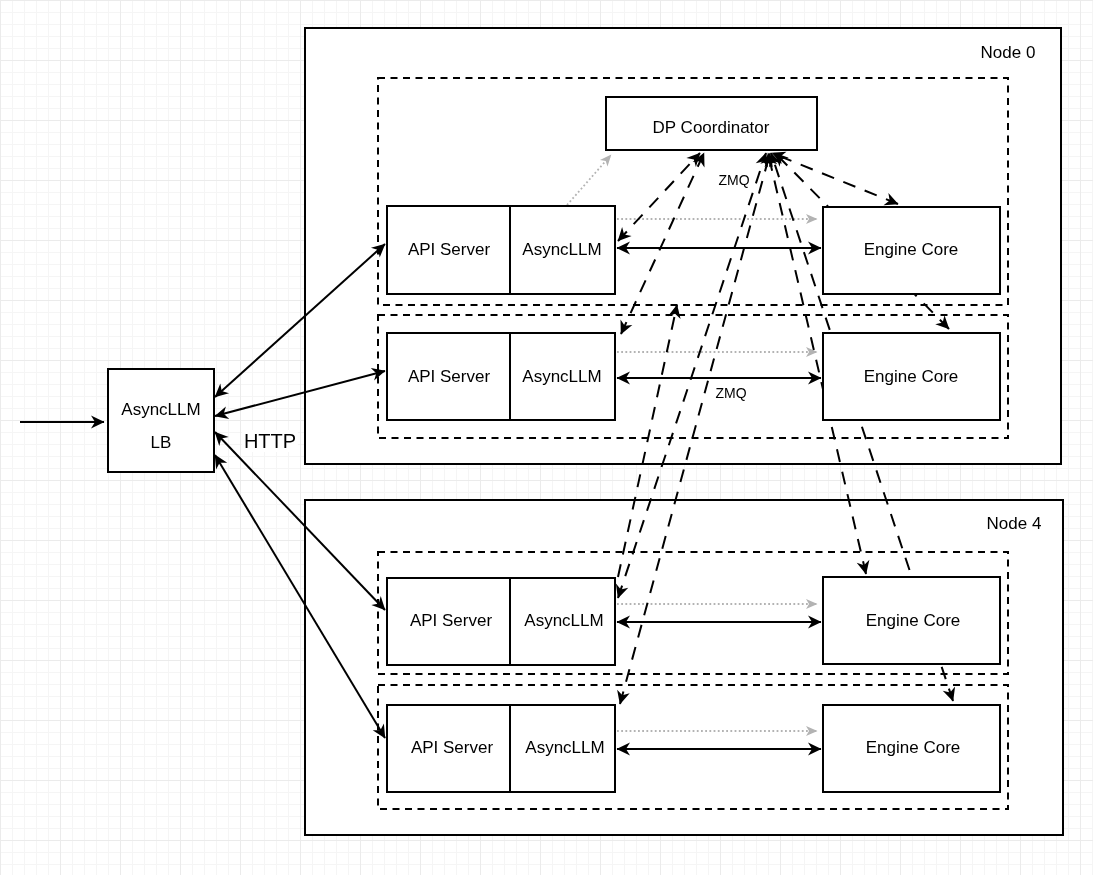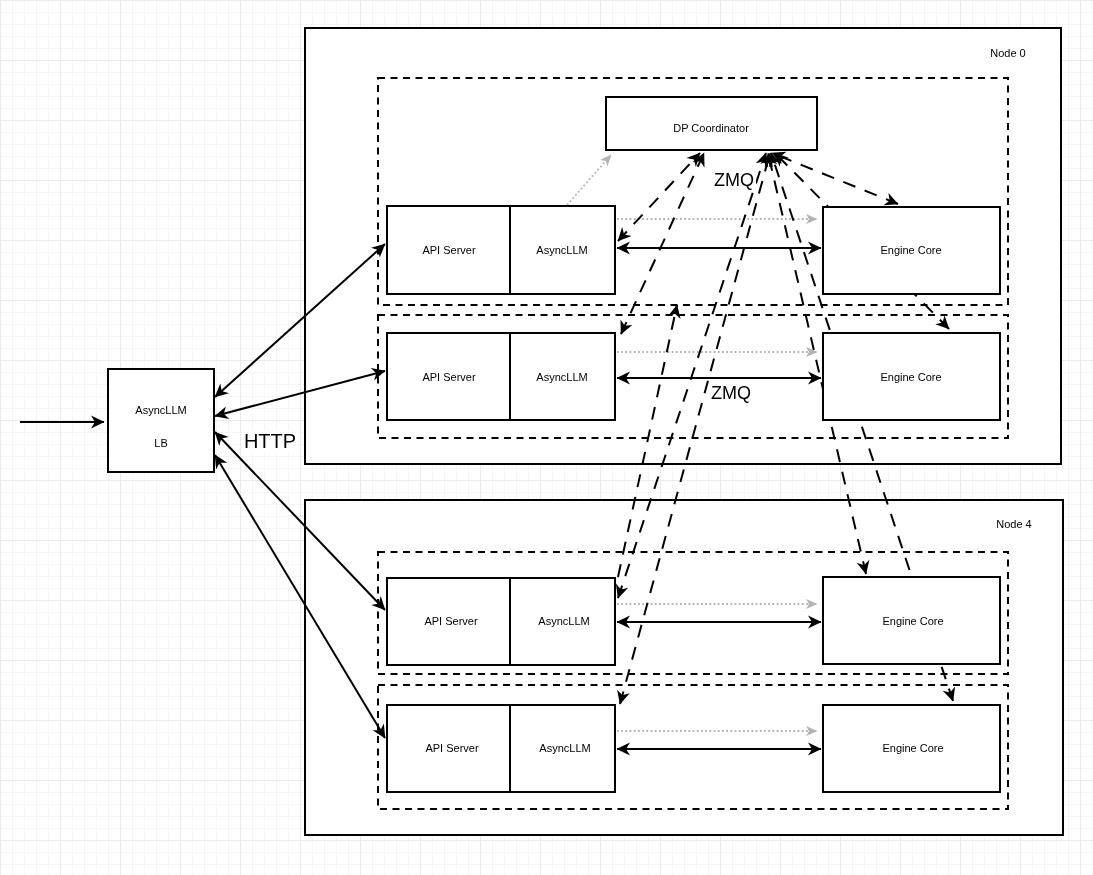--- a/index.html
+++ b/index.html
@@ -24,23 +24,23 @@
     background-size:60px 60px,60px 60px,12px 12px,12px 12px;
   }
   svg{position:absolute;left:0;top:0;}
   .ln{stroke:var(--line);stroke-width:2;fill:none;}
   .dash{stroke-dasharray:13 10;}
   .cont{stroke:var(--line);stroke-width:2;fill:none;stroke-dasharray:7 5.5;}
   .dot{stroke:var(--dotted);stroke-width:1.8;fill:none;stroke-dasharray:1.8 2.4;}
   .box{fill:var(--boxfill);stroke:var(--line);stroke-width:2;}
   .lbl{
     position:absolute;transform:translate(-50%,-50%);
-    white-space:nowrap;color:#000;font-size:11px;line-height:1.1;
+    white-space:nowrap;color:#000;font-size:17px;line-height:1.1;
   }
-  .lbl-edge{font-size:18px;background:var(--boxfill);padding:0 2px;}
+  .lbl-edge{font-size:14px;background:var(--boxfill);padding:0 2px;}
   .lbl-http{font-size:20px;background:var(--boxfill);padding:0 2px;}
 </style>
 </head>
 <body>
 
 <div class="canvas">
   <svg width="1093" height="875" viewBox="0 0 1093 875">
     <defs>
       <marker id="ab" viewBox="0 0 16 16" markerWidth="16" markerHeight="16" refX="14.5" refY="8" orient="auto-start-reverse" markerUnits="userSpaceOnUse">
         <path d="M15,8 L1.5,1.5 L5.5,8 L1.5,14.5 Z" fill="#000000"></path>

